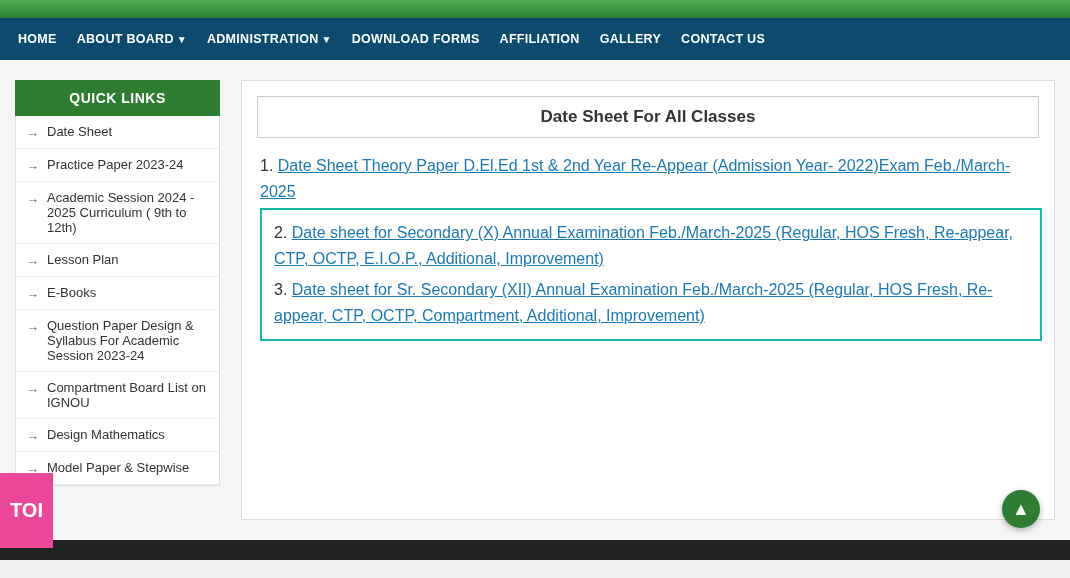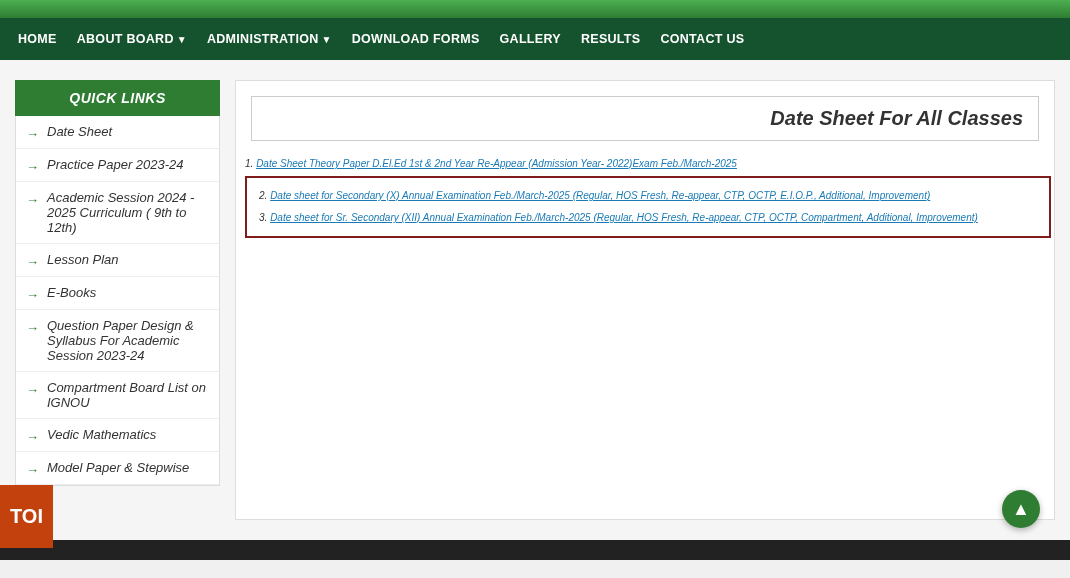--- a/index.html
+++ b/index.html
@@ -6,21 +6,21 @@
     body { font-family: Arial, sans-serif; background: #f0f0f0; width: 1070px; overflow-x: hidden; }
 
     
     .top-bar {
       height: 18px;
       background: linear-gradient(to bottom, #4caf50, #2e7d32);
     }
 
     
     nav {
-      background: #14532d;
+      background: #0c4a6e;
       display: flex;
       align-items: stretch;
       padding: 0 8px;
       min-height: 42px;
     }
     nav a {
       color: #fff;
       text-decoration: none;
       font-size: 12.5px;
       font-weight: bold;
@@ -30,24 +30,23 @@
       white-space: nowrap;
       cursor: pointer;
       letter-spacing: 0.3px;
     }
     nav a .arrow { font-size: 10px; margin-left: 3px; }
 
     
     .content-wrapper {
       display: flex;
       padding: 20px 15px;
-      gap: 15px;
+      gap: 21px;
       background: #f5f5f5;
       min-height: 480px;
-      font-style: italic;
     }
 
     
     .sidebar {
       width: 205px;
       flex-shrink: 0;
     }
     .sidebar-title {
       background: #2e7d32;
       color: #fff;
@@ -82,59 +81,59 @@
     
     .main-content {
       flex: 1;
       background: #fff;
       border: 1px solid #ddd;
       padding: 0;
     }
     .main-header {
       border: 1px solid #ccc;
       padding: 10px 15px;
-      text-align: right;
-      font-size: 20px;
+      text-align: center;
+      font-size: 17px;
       font-weight: bold;
       color: #333;
       margin: 15px 15px 15px 15px;
     }
     .links-section {
-      margin: 10px 3px;
-      font-size: 10px;
+      margin: 10px 12px;
+      font-size: 16px;
       line-height: 1.6;
       padding-left: 6px;
     }
     .links-section .item-1 {
       margin-bottom: 4px;
       color: #333;
     }
     .links-section .item-1 a { color: #1a7ab5; text-decoration: underline; }
     .highlighted-box {
-      border: 2px solid #7f1d1d;
+      border: 2px solid #14b8a6;
       padding: 10px 12px;
       margin-top: 2px;
     }
     .highlighted-box .item {
       margin-bottom: 6px;
       color: #333;
     }
     .highlighted-box .item a { color: #1a7ab5; text-decoration: underline; }
     .highlighted-box .item:last-child { margin-bottom: 0; }
 
     
     .toi-badge {
       position: fixed;
       bottom: 30px;
       left: 0;
-      background: #c2410c;
+      background: #ec4899;
       color: #fff;
       font-size: 20px;
       font-weight: bold;
-      padding: 20px 10px;
+      padding: 26px 10px;
       z-index: 1000;
     }
 
     
     .scroll-top {
       position: fixed;
       bottom: 50px;
       right: 30px;
       background: #2e7d32;
       color: #fff;
@@ -164,22 +163,22 @@
   <a>HOME</a>
   <a>
     <span>ABOUT BOARD</span>
     <span class="arrow"> ▼</span>
   </a>
   <a>
     <span>ADMINISTRATION</span>
     <span class="arrow"> ▼</span>
   </a>
   <a>DOWNLOAD FORMS</a>
+  <a>AFFILIATION</a>
   <a>GALLERY</a>
-  <a>RESULTS</a>
   <a>CONTACT US</a>
 </nav>
 
 <div class="content-wrapper">
 
   <div class="sidebar">
     <div class="sidebar-title">QUICK LINKS</div>
     <div class="sidebar-links">
 
       <div class="sidebar-item">
@@ -205,21 +204,21 @@
       <div class="sidebar-item">
         <span class="sidebar-arrow">→</span>
         <span>Question Paper Design &amp; Syllabus For Academic Session 2023-24</span>
       </div>
       <div class="sidebar-item">
         <span class="sidebar-arrow">→</span>
         <span>Compartment Board List on IGNOU</span>
       </div>
       <div class="sidebar-item">
         <span class="sidebar-arrow">→</span>
-        <span>Vedic Mathematics</span>
+        <span>Design Mathematics</span>
       </div>
       <div class="sidebar-item">
         <span class="sidebar-arrow">→</span>
         <span>Model Paper &amp; Stepwise</span>
       </div>
 
     </div>
   </div>
 
   <div class="main-content">

